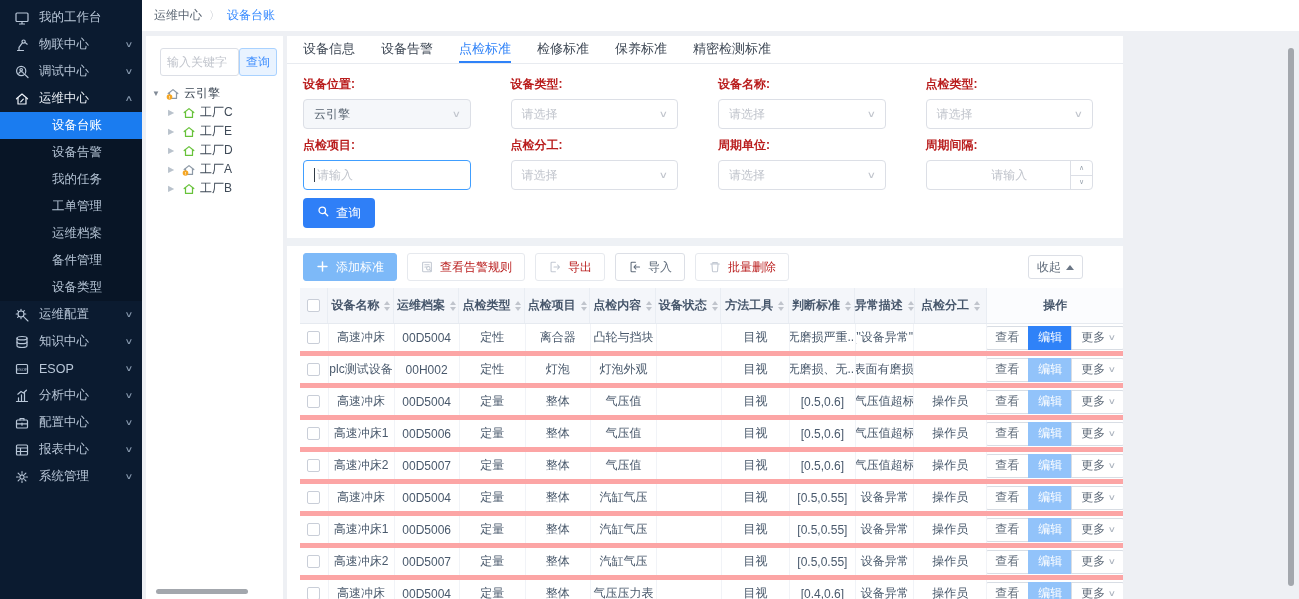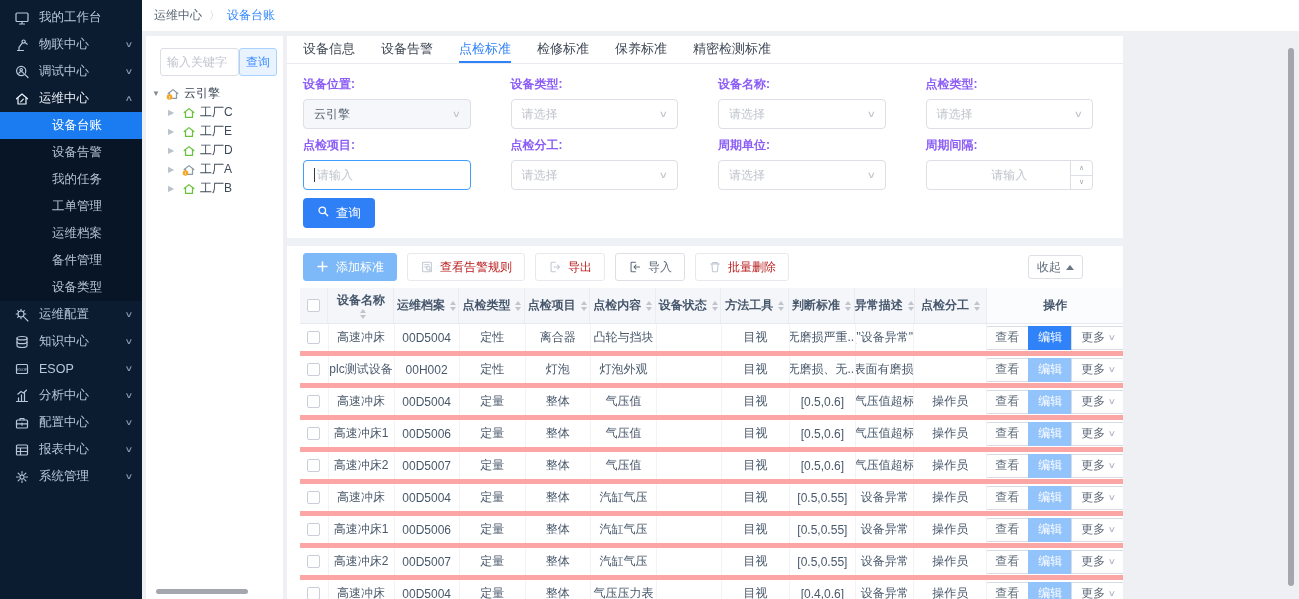--- a/index.html
+++ b/index.html
@@ -38,21 +38,21 @@
   .h-scroll { position:absolute; left:10px; bottom:5px; width:92px; height:5px; background:#a3a7ad; border-radius:3px; }
 
   
   .main-panel { position:absolute; left:287px; top:36px; width:836px; height:563px; background:#fff; overflow:hidden; }
 
   .tabs { height:28px; display:flex; gap:26px; padding:0 16px; border-bottom:1px solid #e8ebf0; }
   .tab { display:flex; align-items:center; font-size:13px; color:#3d4754; border-bottom:2px solid transparent; cursor:pointer; }
   .tab-active { color:#2f82f8; border-bottom-color:#2f82f8; }
 
   .filters { display:grid; grid-template-columns:repeat(4,1fr); column-gap:40px; row-gap:8px; padding:12px 30px 0 16px; }
-  .f-label { font-size:12px; font-weight:700; color:#8b5cf6; margin-bottom:6px; }
+  .f-label { font-size:12px; font-weight:700; color:#b91c1c; margin-bottom:6px; }
   .sel,.inp,.num { height:30px; border:1px solid #dcdfe6; border-radius:4px; display:flex; align-items:center; padding:0 10px; font-size:12px; background:#fff; cursor:pointer; }
   .sel-dis { background:#f5f7fa; }
   .sel-text { color:#5a6673; }
   .ph { color:#c0c4cc; }
   .sel-arrow { margin-left:auto; color:#c0c4cc; font-size:9px; transform:scaleX(1.4); }
   .inp-focus { border-color:#409eff; }
   .caret { width:1px; height:14px; background:#303a45; margin-right:2px; flex:none; }
   .num { padding:0; position:relative; justify-content:center; }
   .spin { position:absolute; right:0; top:0; bottom:0; width:22px; border-left:1px solid #dcdfe6; display:flex; flex-direction:column; }
   .spin-b { flex:1; display:flex; align-items:center; justify-content:center; font-size:7px; color:#98a2ad; cursor:pointer; }
@@ -473,21 +473,21 @@
         <span>收起</span>
         <span class="col-caret"></span>
       </button>
     </div>
 
     <div class="table">
       <div class="thead" id="thead">
           <div class="th" style="width: 34px;">
             <span class="checkbox"></span>
           </div>
-          <div class="th" style="width: 79px; flex-direction: column;">
+          <div class="th" style="width: 79px;">
             <span>设备名称</span>
             <span class="sort">
               <i class="up"></i>
               <i class="dn"></i>
             </span>
           </div>
           <div class="th" style="width: 78px;">
             <span>运维档案</span>
             <span class="sort">
               <i class="up"></i>

